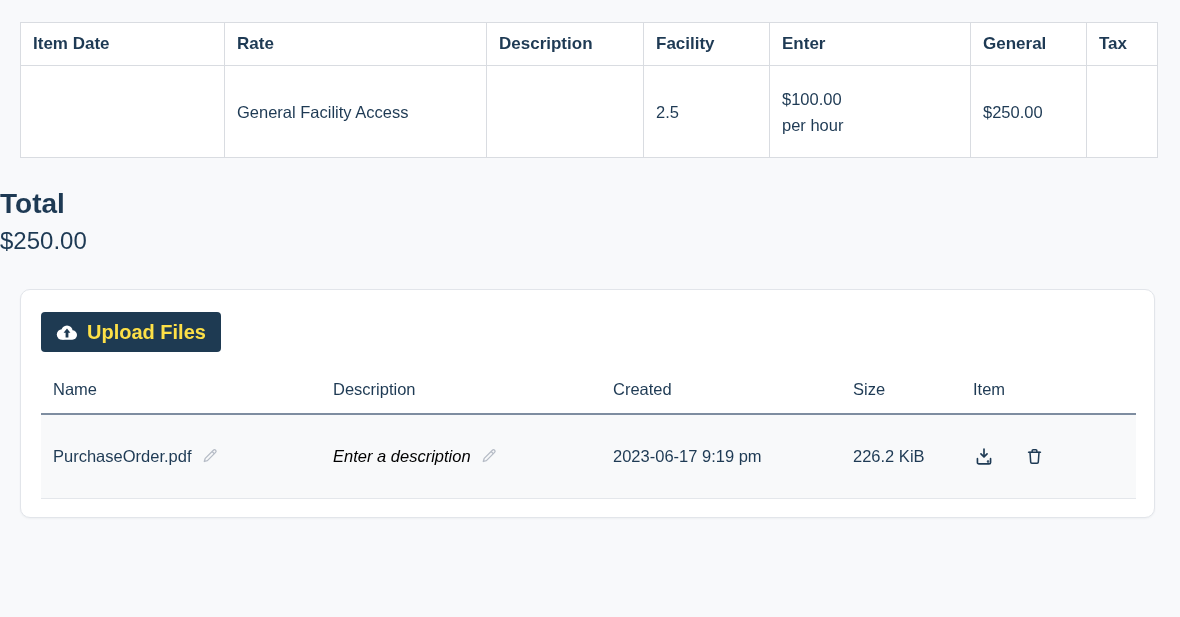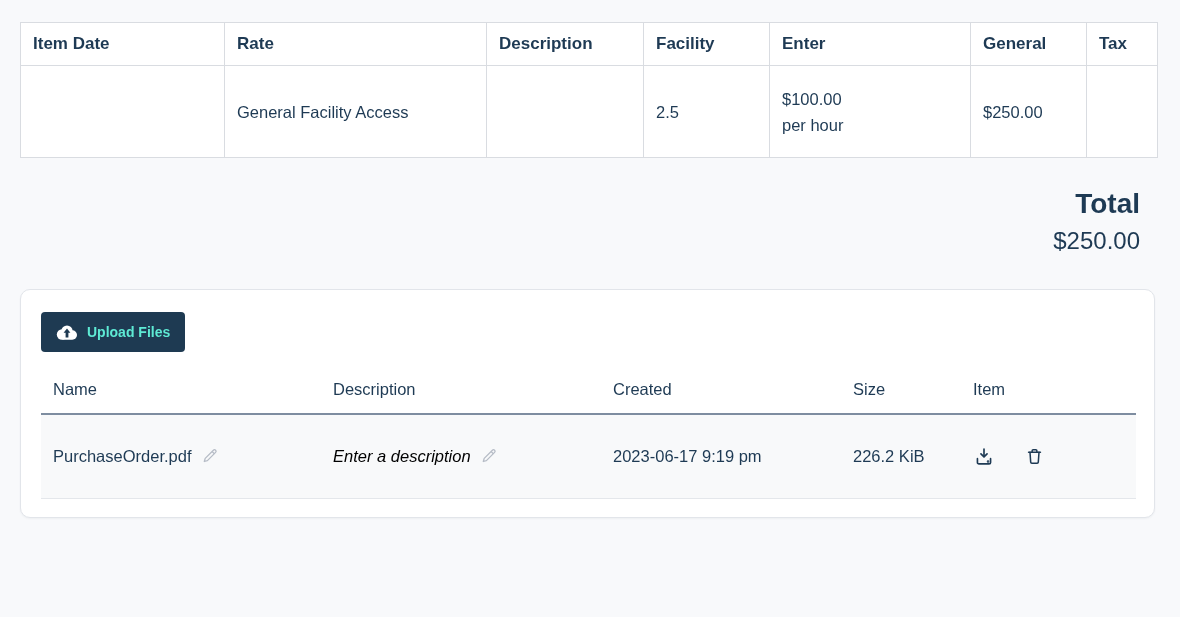--- a/index.html
+++ b/index.html
@@ -32,42 +32,42 @@
     height: 43px;
   }
   .invoice-table td {
     font-size: 16.5px;
     height: 92px;
     vertical-align: middle;
     line-height: 26px;
   }
 
   
-  .total-block { text-align: right; margin: 30px 40px 0 0; }
+  .total-block { text-align: left; margin: 30px 40px 0 0; }
   .total-label { font-size: 28px; font-weight: 700; }
   .total-value { font-size: 24px; margin-top: 7px; }
 
   
   .files-card {
     width: 1135px;
     margin: 34px 0 0 20px;
     background: #ffffff;
     border: 1px solid #e2e5ea;
     border-radius: 10px;
     padding: 22px 18px 18px 20px;
     box-shadow: 0 1px 2px rgba(30,58,82,0.05);
   }
   .upload-btn {
     display: inline-flex;
     align-items: center;
     gap: 9px;
     background: #1e3a52;
-    color: #5eead4;
+    color: #fde047;
     font-family: inherit;
-    font-size: 14px;
+    font-size: 20px;
     font-weight: 700;
     padding: 9px 15px;
     height: 40px;
     border: none;
     border-radius: 4px;
     cursor: pointer;
   }
 
   .files-table {
     width: 100%;

